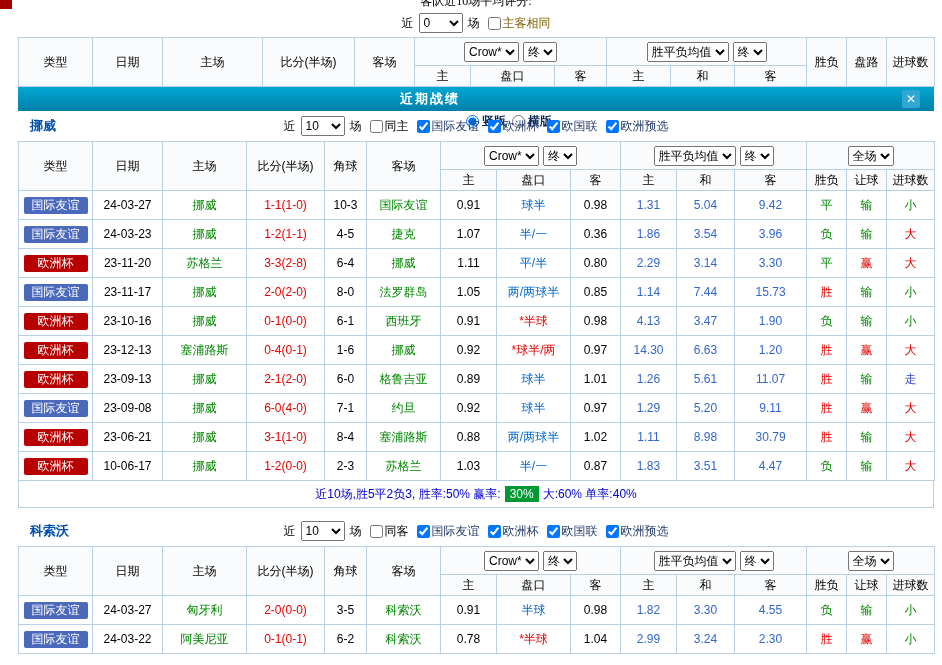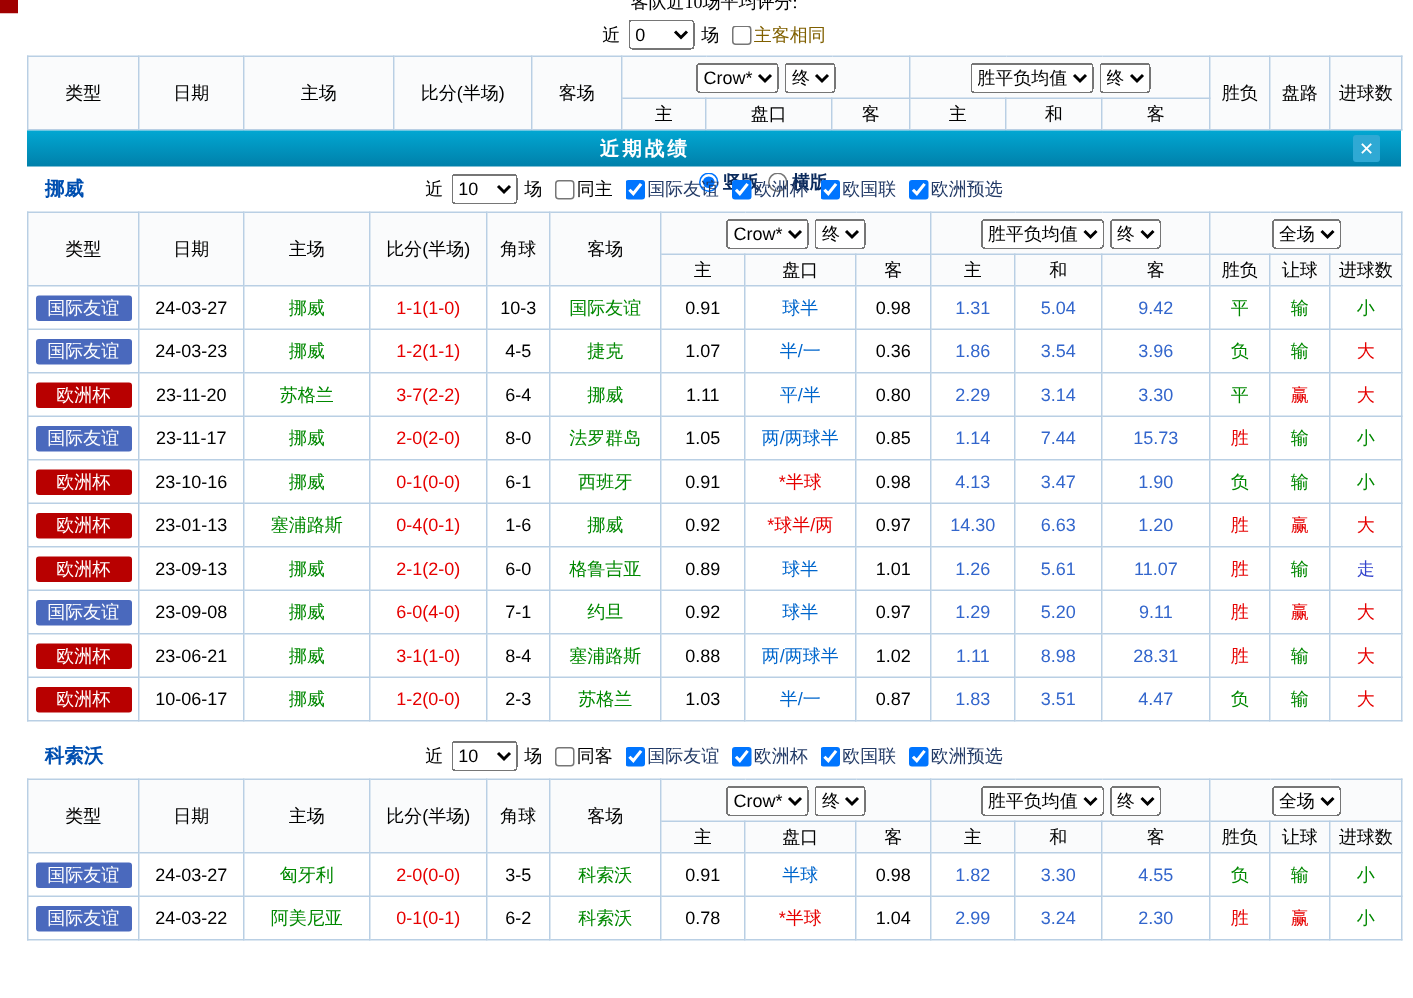--- a/index.html
+++ b/index.html
@@ -222,21 +222,21 @@
               <td class="avg">3.54</td>
               <td class="avg">3.96</td>
               <td style="color: rgb(0, 136, 0);">负</td>
               <td style="color: rgb(0, 136, 0);">输</td>
               <td style="color: rgb(230, 0, 0);">大</td>
             </tr>
             <tr>
               <td><span class="badge" style="background: rgb(184, 0, 0);">欧洲杯</span></td>
               <td>23-11-20</td>
               <td class="team">苏格兰</td>
-              <td class="score">3-7(2-2)</td>
+              <td class="score">3-3(2-8)</td>
               <td>6-4</td>
               <td class="team">挪威</td>
               <td>1.11</td>
               <td class="pan">平/半</td>
               <td>0.80</td>
               <td class="avg">2.29</td>
               <td class="avg">3.14</td>
               <td class="avg">3.30</td>
               <td style="color: rgb(0, 136, 0);">平</td>
               <td style="color: rgb(230, 0, 0);">赢</td>
@@ -271,21 +271,21 @@
               <td>0.98</td>
               <td class="avg">4.13</td>
               <td class="avg">3.47</td>
               <td class="avg">1.90</td>
               <td style="color: rgb(0, 136, 0);">负</td>
               <td style="color: rgb(0, 136, 0);">输</td>
               <td style="color: rgb(0, 136, 0);">小</td>
             </tr>
             <tr>
               <td><span class="badge" style="background: rgb(184, 0, 0);">欧洲杯</span></td>
-              <td>23-01-13</td>
+              <td>23-12-13</td>
               <td class="team">塞浦路斯</td>
               <td class="score">0-4(0-1)</td>
               <td>1-6</td>
               <td class="team">挪威</td>
               <td>0.92</td>
               <td class="pan" style="color: rgb(230, 0, 0);">*球半/两</td>
               <td>0.97</td>
               <td class="avg">14.30</td>
               <td class="avg">6.63</td>
               <td class="avg">1.20</td>
@@ -332,21 +332,21 @@
               <td>23-06-21</td>
               <td class="team">挪威</td>
               <td class="score">3-1(1-0)</td>
               <td>8-4</td>
               <td class="team">塞浦路斯</td>
               <td>0.88</td>
               <td class="pan">两/两球半</td>
               <td>1.02</td>
               <td class="avg">1.11</td>
               <td class="avg">8.98</td>
-              <td class="avg">28.31</td>
+              <td class="avg">30.79</td>
               <td style="color: rgb(230, 0, 0);">胜</td>
               <td style="color: rgb(0, 136, 0);">输</td>
               <td style="color: rgb(230, 0, 0);">大</td>
             </tr>
             <tr>
               <td><span class="badge" style="background: rgb(184, 0, 0);">欧洲杯</span></td>
               <td>10-06-17</td>
               <td class="team">挪威</td>
               <td class="score">1-2(0-0)</td>
               <td>2-3</td>
@@ -356,20 +356,25 @@
               <td>0.87</td>
               <td class="avg">1.83</td>
               <td class="avg">3.51</td>
               <td class="avg">4.47</td>
               <td style="color: rgb(0, 136, 0);">负</td>
               <td style="color: rgb(0, 136, 0);">输</td>
               <td style="color: rgb(230, 0, 0);">大</td>
             </tr>
           </tbody>
         </table>
+        <div class="summary">
+          <span>近10场,胜5平2负3, 胜率:50% 赢率:</span>
+          <span class="chip">30%</span>
+          <span>大:60% 单率:40%</span>
+        </div>
       </div>
       <div class="section">
         <div class="sec-head">
           <div class="sec-title">科索沃</div>
           <div class="sec-filter">
             <span>近</span>
             <select class="sel-num"><option>10</option></select>
             <span>场</span>
             <label class="chk">
               <input type="checkbox" style="">

